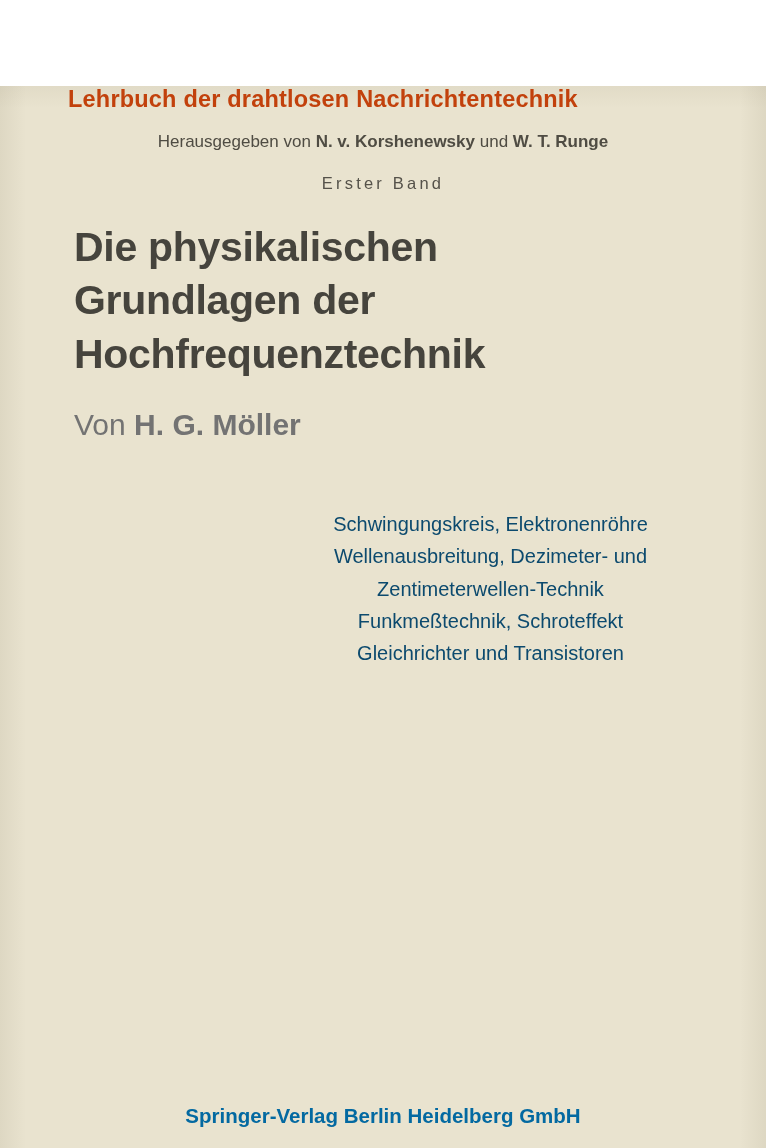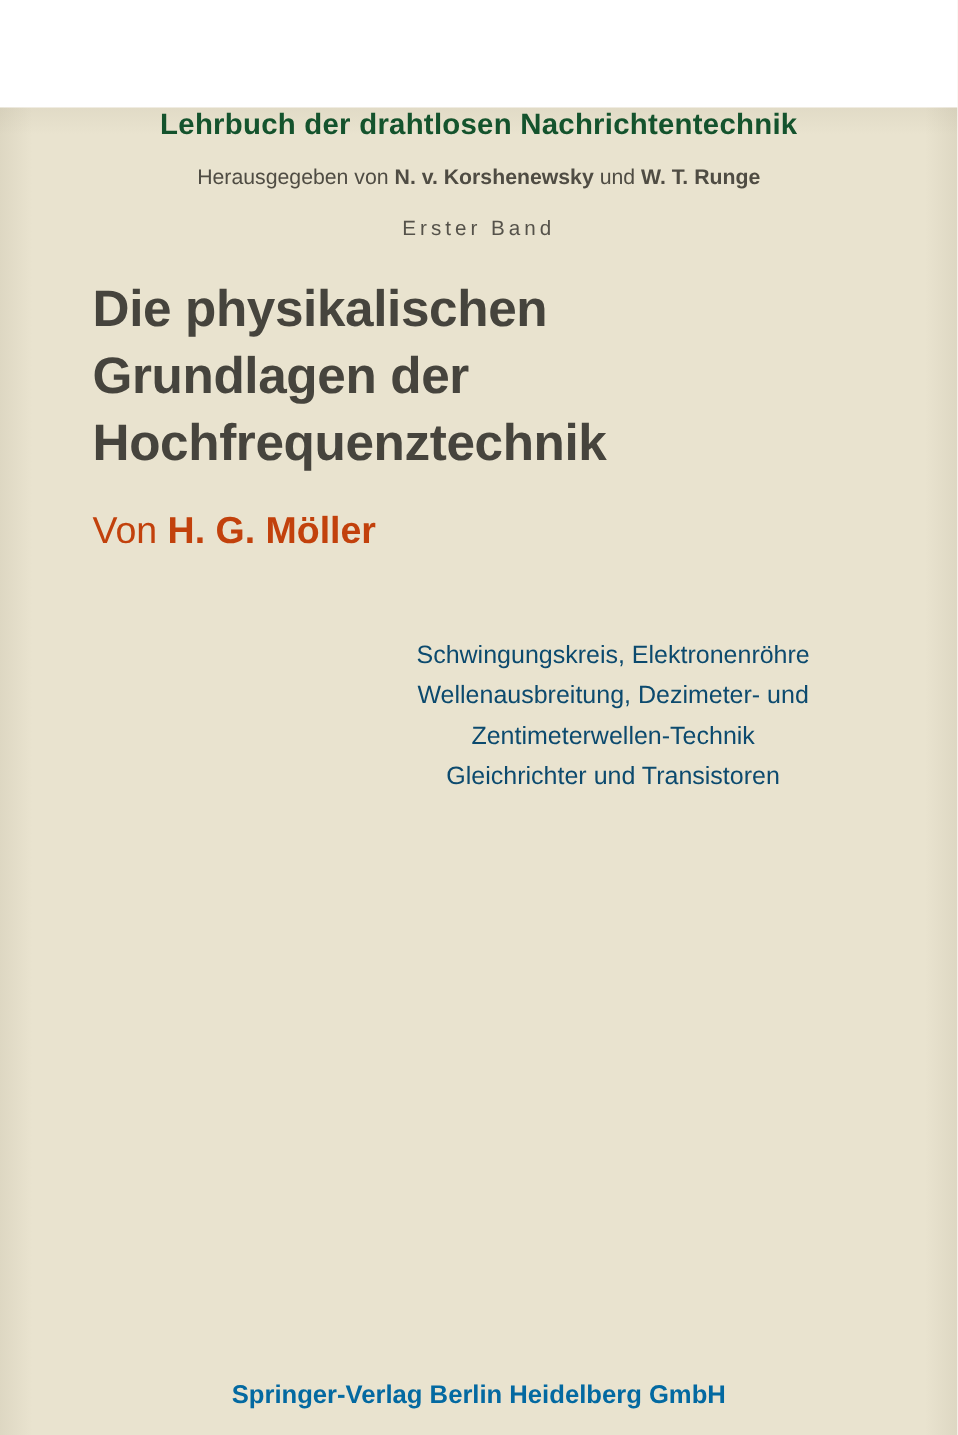--- a/index.html
+++ b/index.html
@@ -35,22 +35,22 @@
   .content {
     position: relative;
     padding: 0 68px;
   }
 
   .series-title {
     margin-top: 86px;
     font-size: 23.5px;
     font-weight: bold;
     letter-spacing: 0.2px;
-    color: #14532d;
-    text-align: center;
+    color: #c2410c;
+    text-align: left;
     white-space: nowrap;
   }
   .editors {
     margin-top: 19px;
     text-align: center;
     font-size: 17px;
     color: #4f4c43;
     white-space: nowrap;
   }
   .editors .strong {
@@ -76,21 +76,21 @@
   }
   .main-title .line {
     display: block;
     white-space: nowrap;
   }
 
   .author {
     margin-top: 27px;
     padding-left: 6px;
     font-size: 30px;
-    color: #c2410c;
+    color: #737373;
     white-space: nowrap;
   }
   .author .author-name {
     font-weight: bold;
   }
 
   .edition {
     margin-top: 28px;
     padding-left: 6px;
     font-size: 21px;
@@ -150,19 +150,20 @@
     <div class="author">
       <span>Von</span>
       <span class="author-name">H. G. Möller</span>
     </div>
 
 
     <div class="topics">
       <span class="line">Schwingungskreis, Elektronenröhre</span>
       <span class="line">Wellenausbreitung, Dezimeter- und</span>
       <span class="line">Zentimeterwellen-Technik</span>
+      <span class="line">Funkmeßtechnik, Schroteffekt</span>
       <span class="line">Gleichrichter und Transistoren</span>
     </div>
 
   </div>
 
   <div class="publisher">Springer-Verlag Berlin Heidelberg GmbH</div>
 </div>
 
 </body></html>

